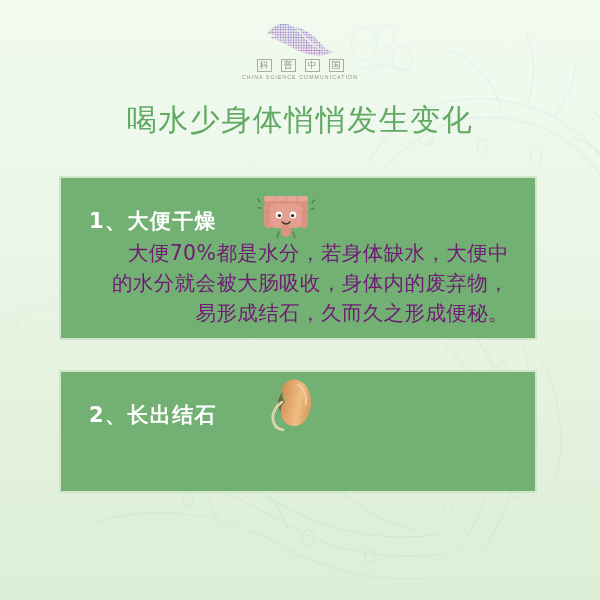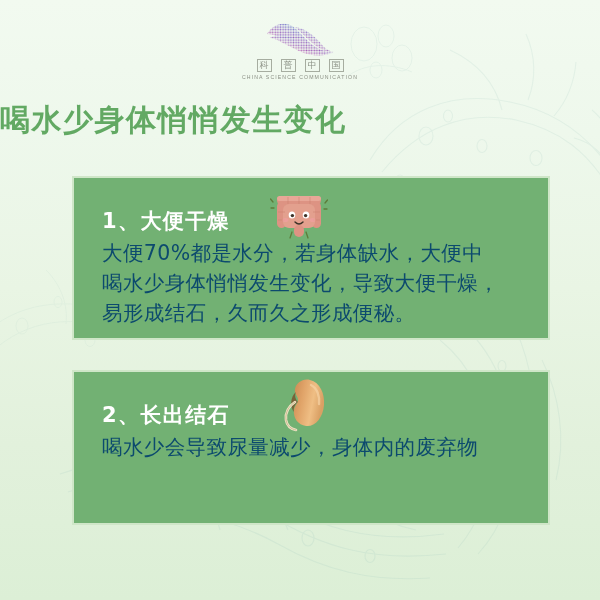--- a/index.html
+++ b/index.html
@@ -78,42 +78,43 @@
     opacity: .9;
     font-family: "Liberation Sans", sans-serif;
   }
 
   
   #page-title {
     position: absolute;
     top: 100px;
     left: 0;
     width: 600px;
-    text-align: left;
+    text-align: center;
     font-size: 30px;
     line-height: 40px;
-    font-weight: bold;
+    font-weight: normal;
     color: #62a963;
     letter-spacing: 1.5px;
     font-family: "DejaVu Sans", "Liberation Sans", sans-serif;
   }
 
   
   .card {
     position: absolute;
-    left: 72px;
+    left: 59px;
     width: 478px;
     box-sizing: border-box;
     background: #72b173;
     border: 2px solid #cfe6c8;
     padding: 16px 26px 16px 28px;
     color: #ffffff;
+    text-align: right;
   }
   #card-1 { top: 176px; height: 164px; }
-  #card-2 { top: 370px; height: 155px; }
+  #card-2 { top: 370px; height: 123px; }
 
   .card-head {
     position: relative;
     display: flex;
     align-items: flex-end;
     min-height: 42px;
   }
   .card-heading {
     font-size: 21px;
     line-height: 30px;
@@ -127,21 +128,21 @@
     bottom: -2px;
   }
   #icon-intestine { left: 168px; bottom: -4px; }
   #icon-kidney    { left: 178px; bottom: -2px; }
 
   .card-body {
     margin-top: 2px;
     font-size: 20.5px;
     line-height: 30px;
     letter-spacing: .4px;
-    color: #0c4a6e;
+    color: #701a75;
     font-weight: normal;
   }
   .card-body p { margin: 0; }
 </style>
 </head>
 <body>
 
 <div id="poster">
 
   <svg class="watermark wm-top-right" viewBox="0 0 300 250" xmlns="http://www.w3.org/2000/svg">
@@ -288,21 +289,21 @@
             <line x1="55" y1="11" x2="57.5" y2="8"></line>
             <line x1="54" y1="17" x2="57" y2="17"></line>
             <line x1="22" y1="40" x2="20" y2="46"></line>
             <line x1="36" y1="40" x2="38" y2="46"></line>
           </g>
         </g>
       </svg>
     </div>
     <div class="card-body">
       <p>大便70%都是水分，若身体缺水，大便中</p>
-      <p>喝水少身体悄悄发生变化，导致大便干燥，</p>
+      <p>的水分就会被大肠吸收，身体内的废弃物，</p>
       <p>易形成结石，久而久之形成便秘。</p>
     </div>
   </div>
 
   <div id="card-2" class="card">
     <div class="card-head">
       <span class="card-heading">2、长出结石</span>
       <svg id="icon-kidney" class="card-icon" width="46" height="56" viewBox="0 0 46 56" xmlns="http://www.w3.org/2000/svg">
         <defs>
           <linearGradient id="kidGrad" x1="0" y1="0" x2="1" y2="0.3">
@@ -320,17 +321,16 @@
         <path d="M16 16 C 14 20, 16 24, 18 26 C 15 28, 13 32, 14 36
                  C 10 31, 10 21, 16 16 Z" fill="#7a4a26" opacity=".75"></path>
 
         <path d="M31 9 C 37 12, 40 20, 39 28" stroke="#f6d3a5" stroke-width="2.4" fill="none" stroke-linecap="round" opacity=".7"></path>
 
         <path d="M15 26 C 9 30, 5 36, 6 44 C 7 50, 11 53, 16 54" stroke="#efe3c6" stroke-width="2.6" fill="none" stroke-linecap="round"></path>
         <path d="M15 26 C 9 30, 5 36, 6 44 C 7 50, 11 53, 16 54" stroke="#cbb98d" stroke-width="0.9" fill="none" stroke-linecap="round"></path>
       </svg>
     </div>
     <div class="card-body">
-      <p>喝水少会导致尿量减少，身体内的废弃物</p>
     </div>
   </div>
 
 </div>
 
 </body></html>

